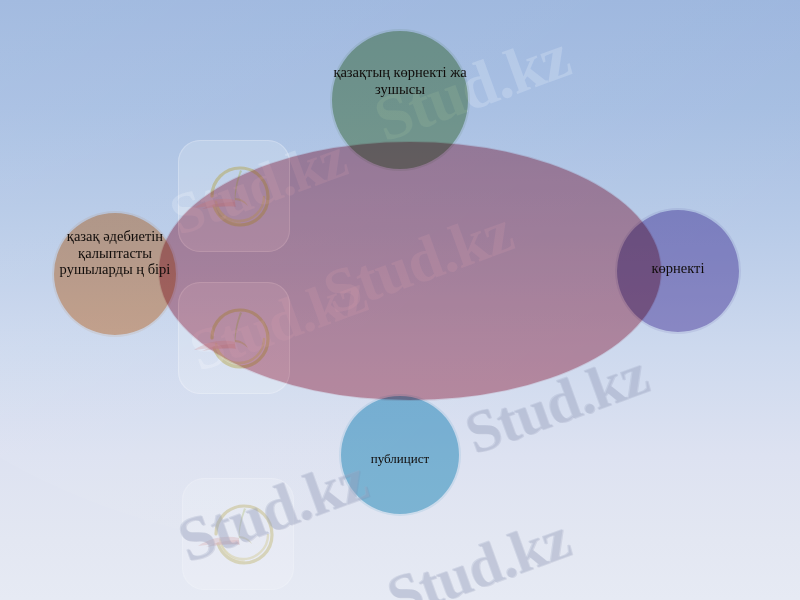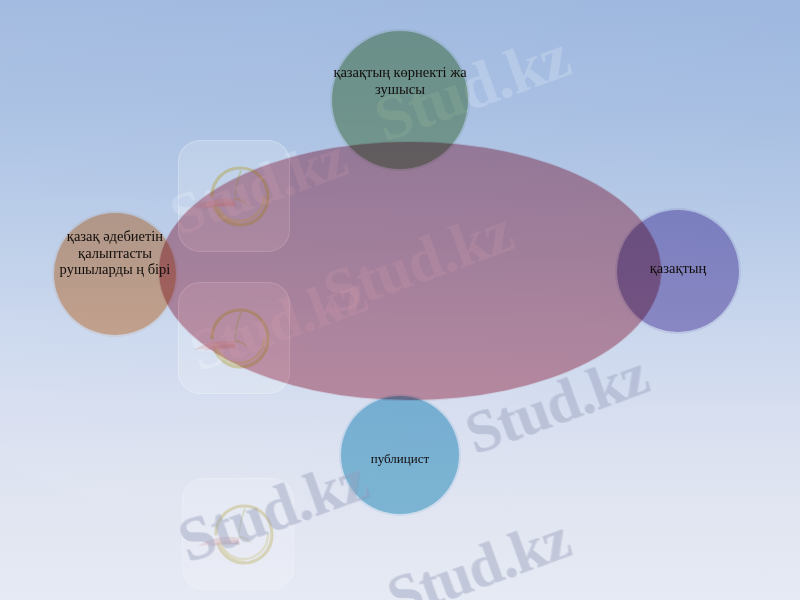--- a/index.html
+++ b/index.html
@@ -236,21 +236,21 @@
     </div>
 
   <div class="shape" id="ellipse-center"></div>
   <div class="shape" id="circle-top"></div>
   <div class="shape" id="circle-left"></div>
   <div class="shape" id="circle-right"></div>
   <div class="shape" id="circle-bottom"></div>
 
   <div class="label" id="label-top">қазақтың көрнекті жа зушысы</div>
   <div class="label" id="label-left">қазақ әдебиетін қалыптасты рушыларды ң бірі</div>
-  <div class="label" id="label-right">қазақтың</div>
+  <div class="label" id="label-right">көрнекті</div>
   <div class="label" id="label-bottom">публицист</div>
 
   <div class="wm-layer" id="wm-front">
       <div class="wm-text dark" style="left: 556px; top: 404px; font-size: 60px; transform: translate(-50%, -50%) rotate(-20deg); transform-origin: center center;">Stud.kz</div>
       <div class="wm-text dark" style="left: 272px; top: 510px; font-size: 62px; transform: translate(-50%, -50%) rotate(-20deg); transform-origin: center center;">Stud.kz</div>
       <div class="wm-text dark" style="left: 478px; top: 568px; font-size: 60px; transform: translate(-50%, -50%) rotate(-20deg); transform-origin: center center;">Stud.kz</div>
       <div class="wm-logo" style="left: 178px; top: 140px; opacity: 0.3; background: rgba(255, 255, 255, 0.14);">
 <svg viewBox="0 0 112 112" xmlns="http://www.w3.org/2000/svg">
   <g fill="none" stroke-linecap="round">
     <path d="M34 56 C34 40 47 28 62 28 C78 28 90 41 90 57 C90 73 77 85 62 85 C50 85 40 77 36 66" stroke="#b8a84a" stroke-width="3.2" opacity="0.62"></path>

